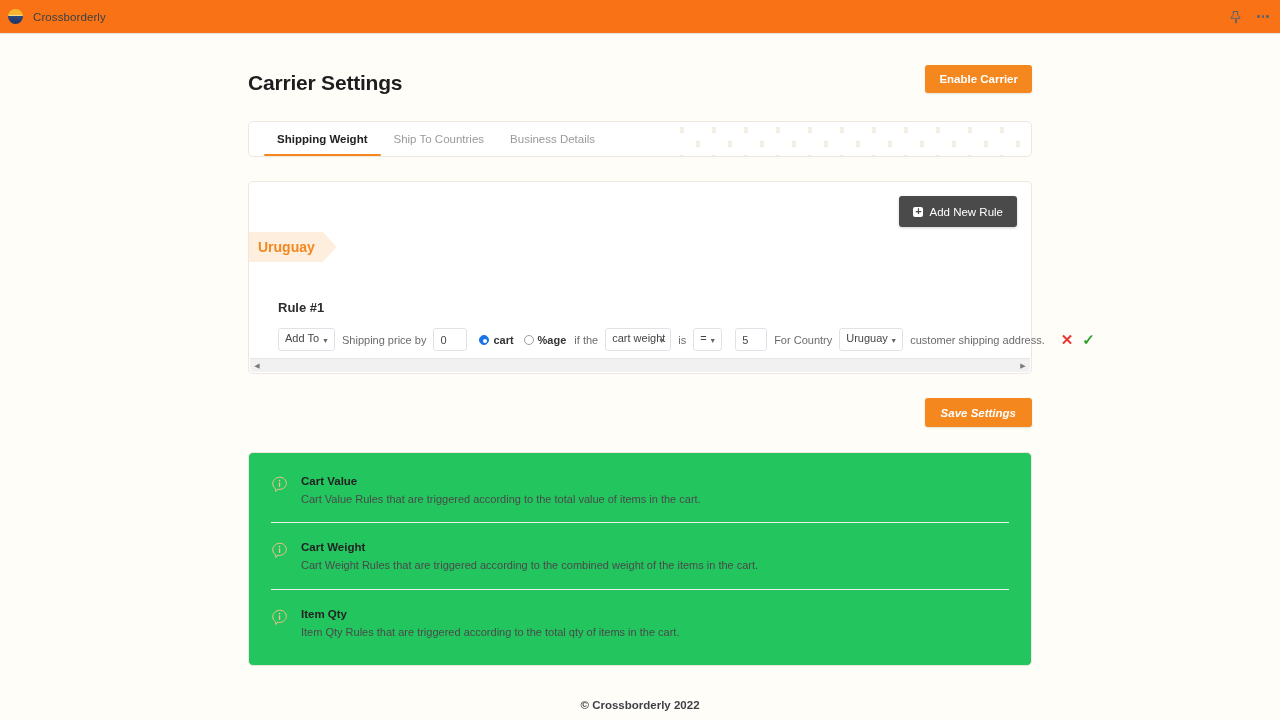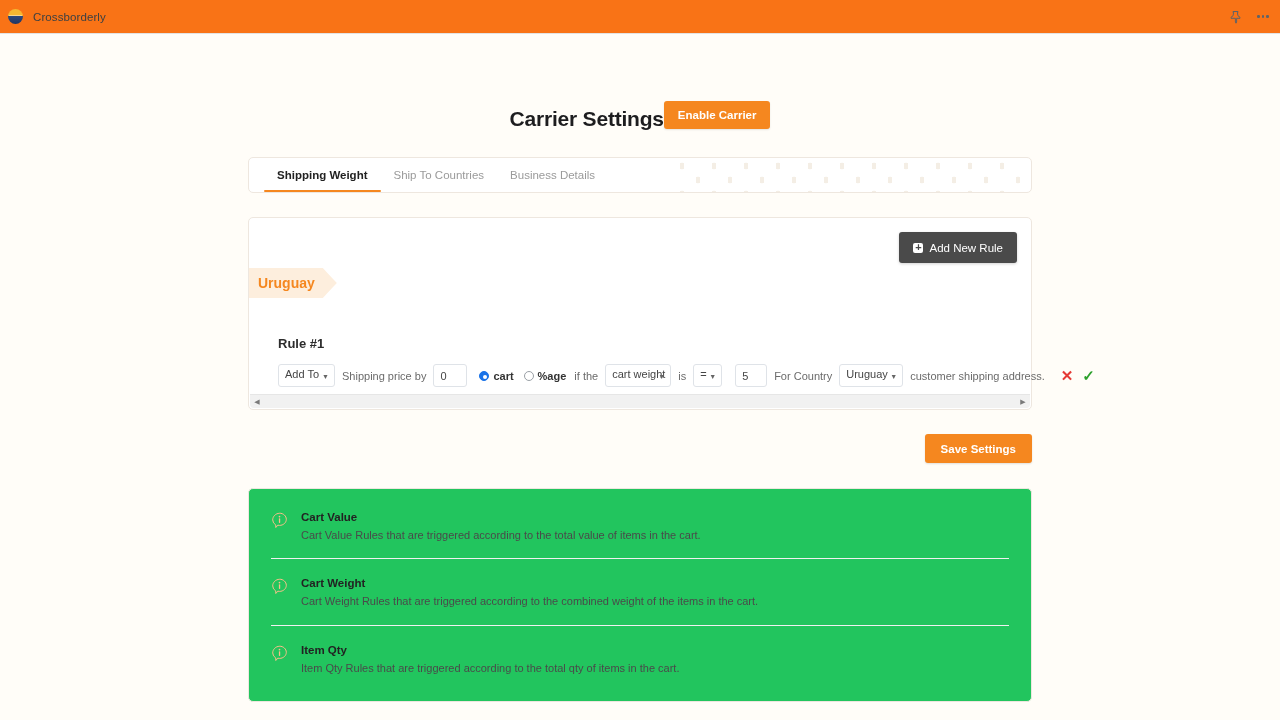--- a/index.html
+++ b/index.html
@@ -40,23 +40,22 @@
     justify-content: center; gap: 2px;
   }
   .icon-dots i { width: 2.5px; height: 2.5px; border-radius: 50%; background: #5f6368; display:block; }
 
   
   .page { width: 1280px; height: 686px; position: relative; }
   .content { width: 784px; margin: 0 auto; padding-top: 29px; }
 
   
   .header-row {
-    display: flex; align-items: flex-start; justify-content: center;
+    display: flex; align-items: flex-start; justify-content: space-between;
     height: 44px;
-    margin-top: 36px;
   }
   .page-title {
     font-size: 21px; font-weight: bold; color: #1d1d1f;
     margin: 0; padding-top: 8px; letter-spacing: -.2px;
   }
   .btn-enable {
     background: #f5871f; color: #fff; border: none;
     font-size: 11.5px; font-weight: bold; font-family: inherit;
     padding: 0 14px; height: 28px; border-radius: 3px;
     cursor: pointer; line-height: 28px;
@@ -183,20 +182,21 @@
   .hscroll-arrow { width: 14px; text-align: center; font-size: 7px; color: #7a7a7a; cursor: pointer; }
   .hscroll-track { flex: 1; height: 14px; }
 
   
   .save-row { display: flex; justify-content: flex-end; margin-top: 24px; }
   .btn-save {
     background: #f5871f; color: #fff; border: none;
     font-size: 11.5px; font-weight: bold; font-family: inherit;
     height: 29px; padding: 0 16px; border-radius: 3px; cursor: pointer;
     box-shadow: 0 1px 2px rgba(0,0,0,.12);
+    font-style: italic;
   }
 
   
   .info-card {
     margin-top: 25px;
     background: #22c55e; border: 1px solid #eee7df; border-radius: 5px;
     padding: 4px 22px 10px 22px;
   }
   .info-item { display: flex; gap: 13px; padding: 18px 0 16px 0; border-bottom: 1px solid #f0f0f0; }
   .info-item:last-child { border-bottom: none; }

